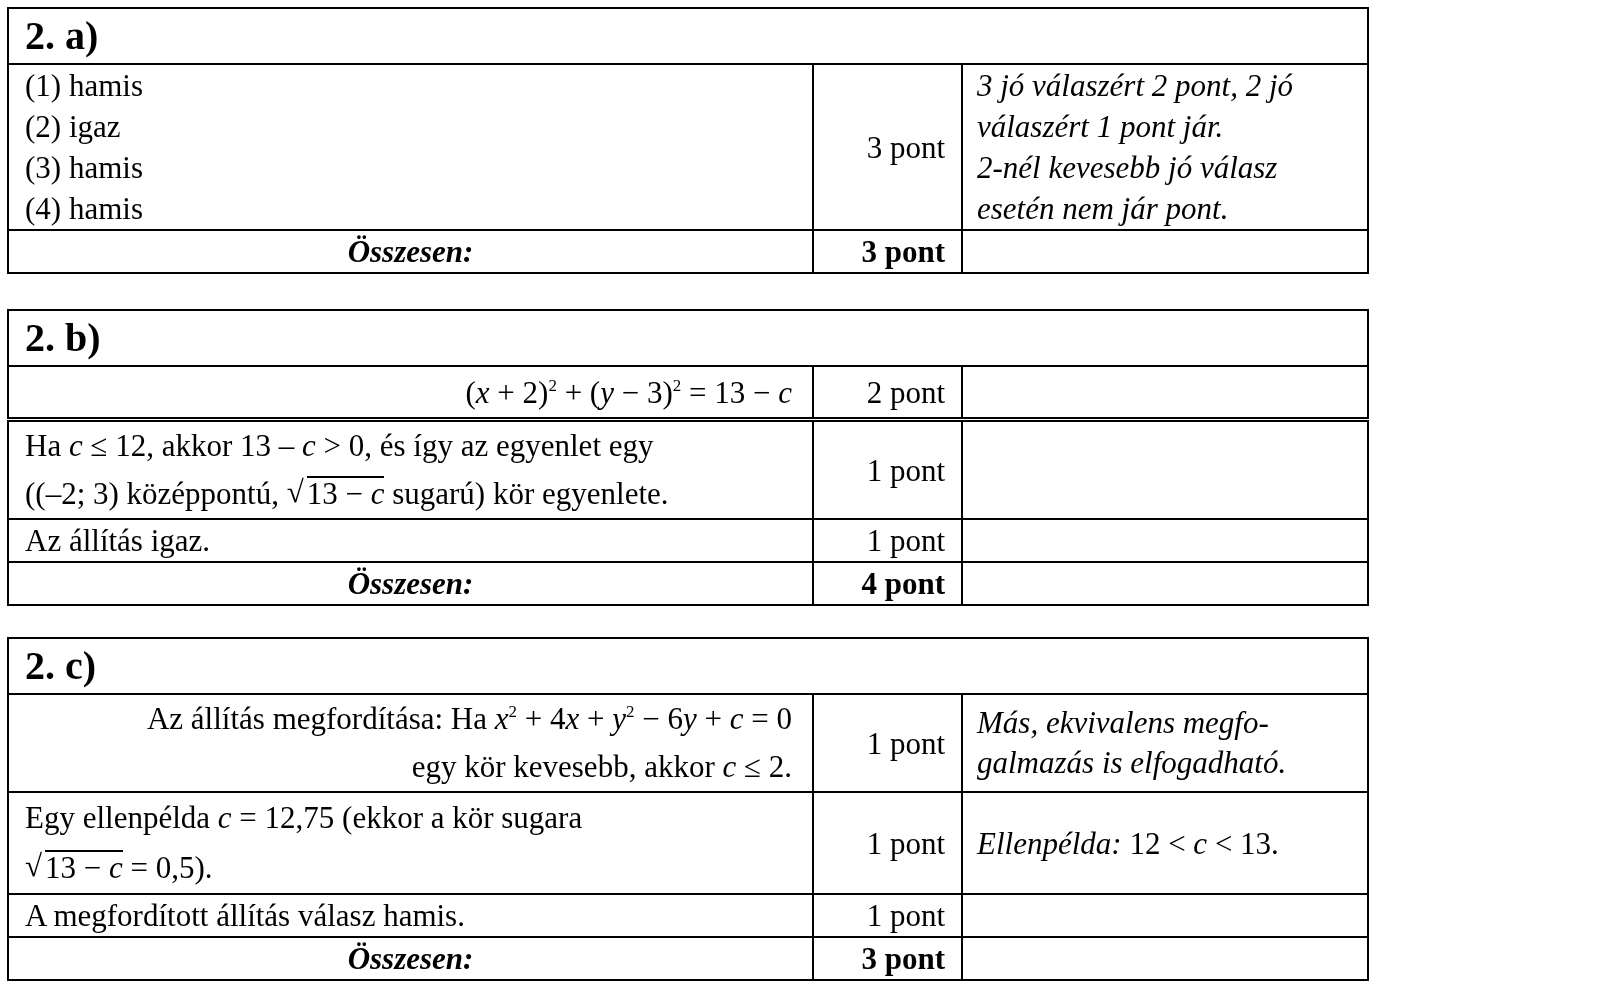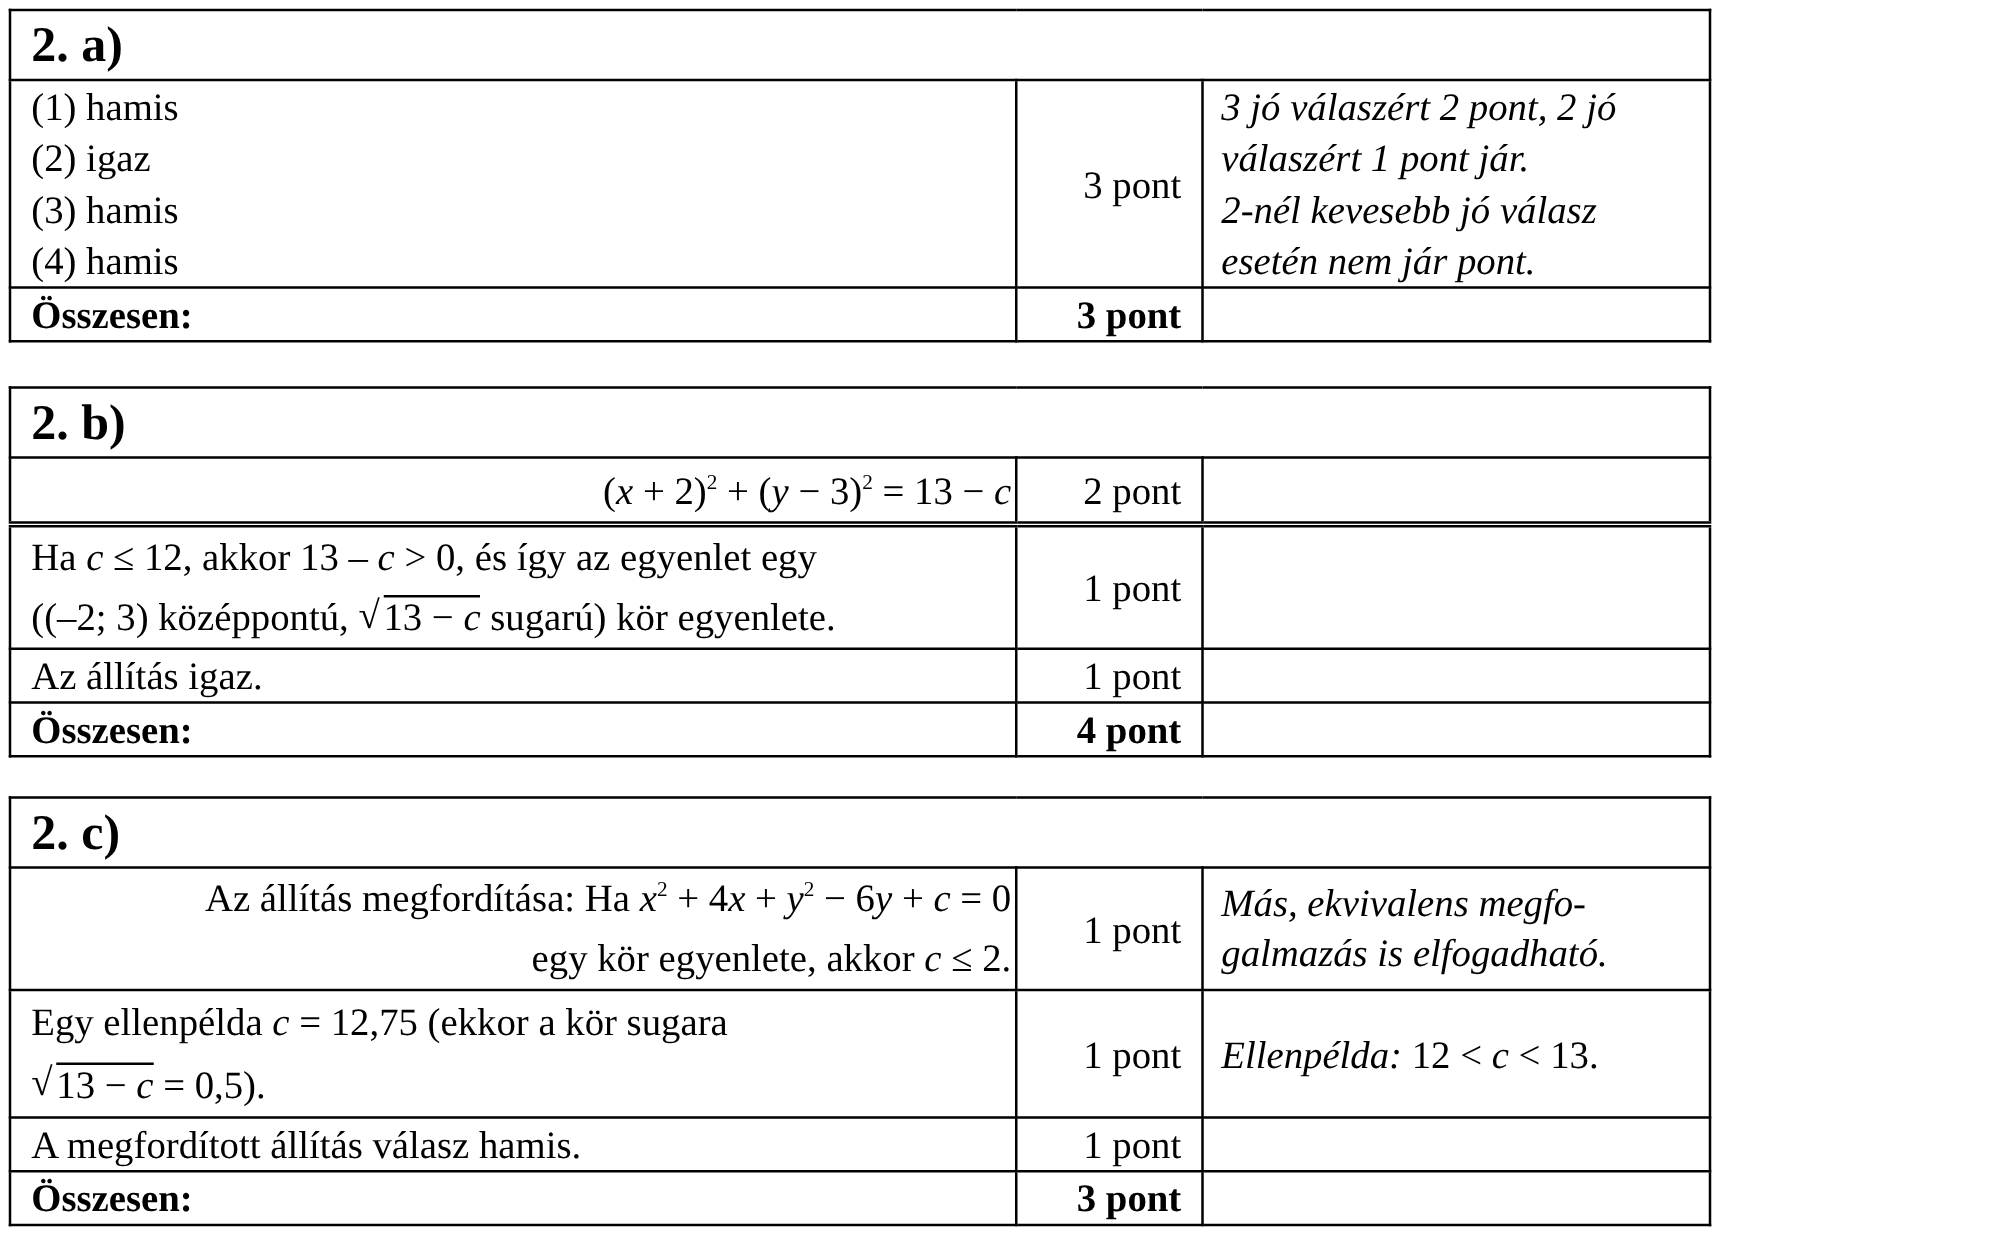--- a/index.html
+++ b/index.html
@@ -1,26 +1,26 @@
 <!DOCTYPE html>
 <html><head>
 <meta charset="utf-8">
 <style>
   html, body { margin: 0; padding: 0; background: #ffffff; }
   body { width: 1606px; height: 1005px; position: relative; overflow: hidden;
          font-family: "Liberation Serif", "DejaVu Serif", serif; color: #000; }
   .tbl { position: absolute; left: 7px; width: 1360px; border-collapse: collapse; table-layout: fixed; }
-  .tbl td { border: 2px solid #000; padding: 0 3px 0 16px; vertical-align: middle; font-size: 31px; line-height: 41px; }
+  .tbl td { border: 2px solid #000; padding: 0 20px 0 16px; vertical-align: middle; font-size: 31px; line-height: 41px; }
   .tbl col.c1 { width: 805px; }
   .tbl col.c2 { width: 149px; }
   .tbl col.c3 { width: 406px; }
   .head td { font-weight: bold; font-size: 40px; height: 54px; line-height: 54px; padding-left: 16px; }
   .pts { text-align: right; padding-right: 16px !important; padding-left: 4px !important; }
   .note { font-style: italic; padding-left: 14px !important; padding-right: 6px !important; }
-  .total-label { text-align: left; font-weight: bold; padding-right: 16px !important; }
+  .total-label { text-align: center; font-weight: bold; padding-right: 16px !important; font-style: italic; }
   .total-pts { text-align: right; font-weight: bold; padding-right: 16px !important; }
   .dbl td { border-bottom: 5px double #000; }
   .m i { font-style: italic; }
   sup { font-size: 17px; vertical-align: 12px; line-height: 0; }
   .sqrt { display: inline-block; position: relative; padding-left: 20px; }
   .sqrt .rad { position: absolute; left: 0; top: -2px; font-size: 31px; }
   .sqrt .under { border-top: 2px solid #000; padding-top: 0; display: inline-block; line-height: 32px; }
   #t1 { top: 7px; }
   #t2 { top: 309px; border-radius: 13px; }
   #t3 { top: 637px; }
@@ -105,21 +105,21 @@
       <col class="c2">
       <col class="c3">
     </colgroup>
   <tbody>
       <tr class="head">
     <td colspan="3">2. c)</td>
   </tr>
   <tr>
     <td style="height:94px; line-height:48px;text-align:right;">
       <div><span>Az állítás megfordítása: Ha </span><span class="m"><i>x</i><sup>2</sup> + 4<i>x</i> + <i>y</i><sup>2</sup> − 6<i>y</i> + <i>c</i> = 0</span></div>
-      <div><span>egy kör egyenlete, akkor </span><i>c</i><span> ≤ 2.</span></div>
+      <div><span>egy kör kevesebb, akkor </span><i>c</i><span> ≤ 2.</span></div>
     </td>
     <td class="pts">1 pont</td>
     <td class="note" style="line-height:40px;">
       <div>Más, ekvivalens megfo-</div>
       <div>galmazás is elfogadható.</div>
     </td>
   </tr>
   <tr>
     <td style="height:100px; line-height:50px;">
       <div><span>Egy ellenpélda </span><i>c</i><span> = 12,75 (ekkor a kör sugara</span></div>

